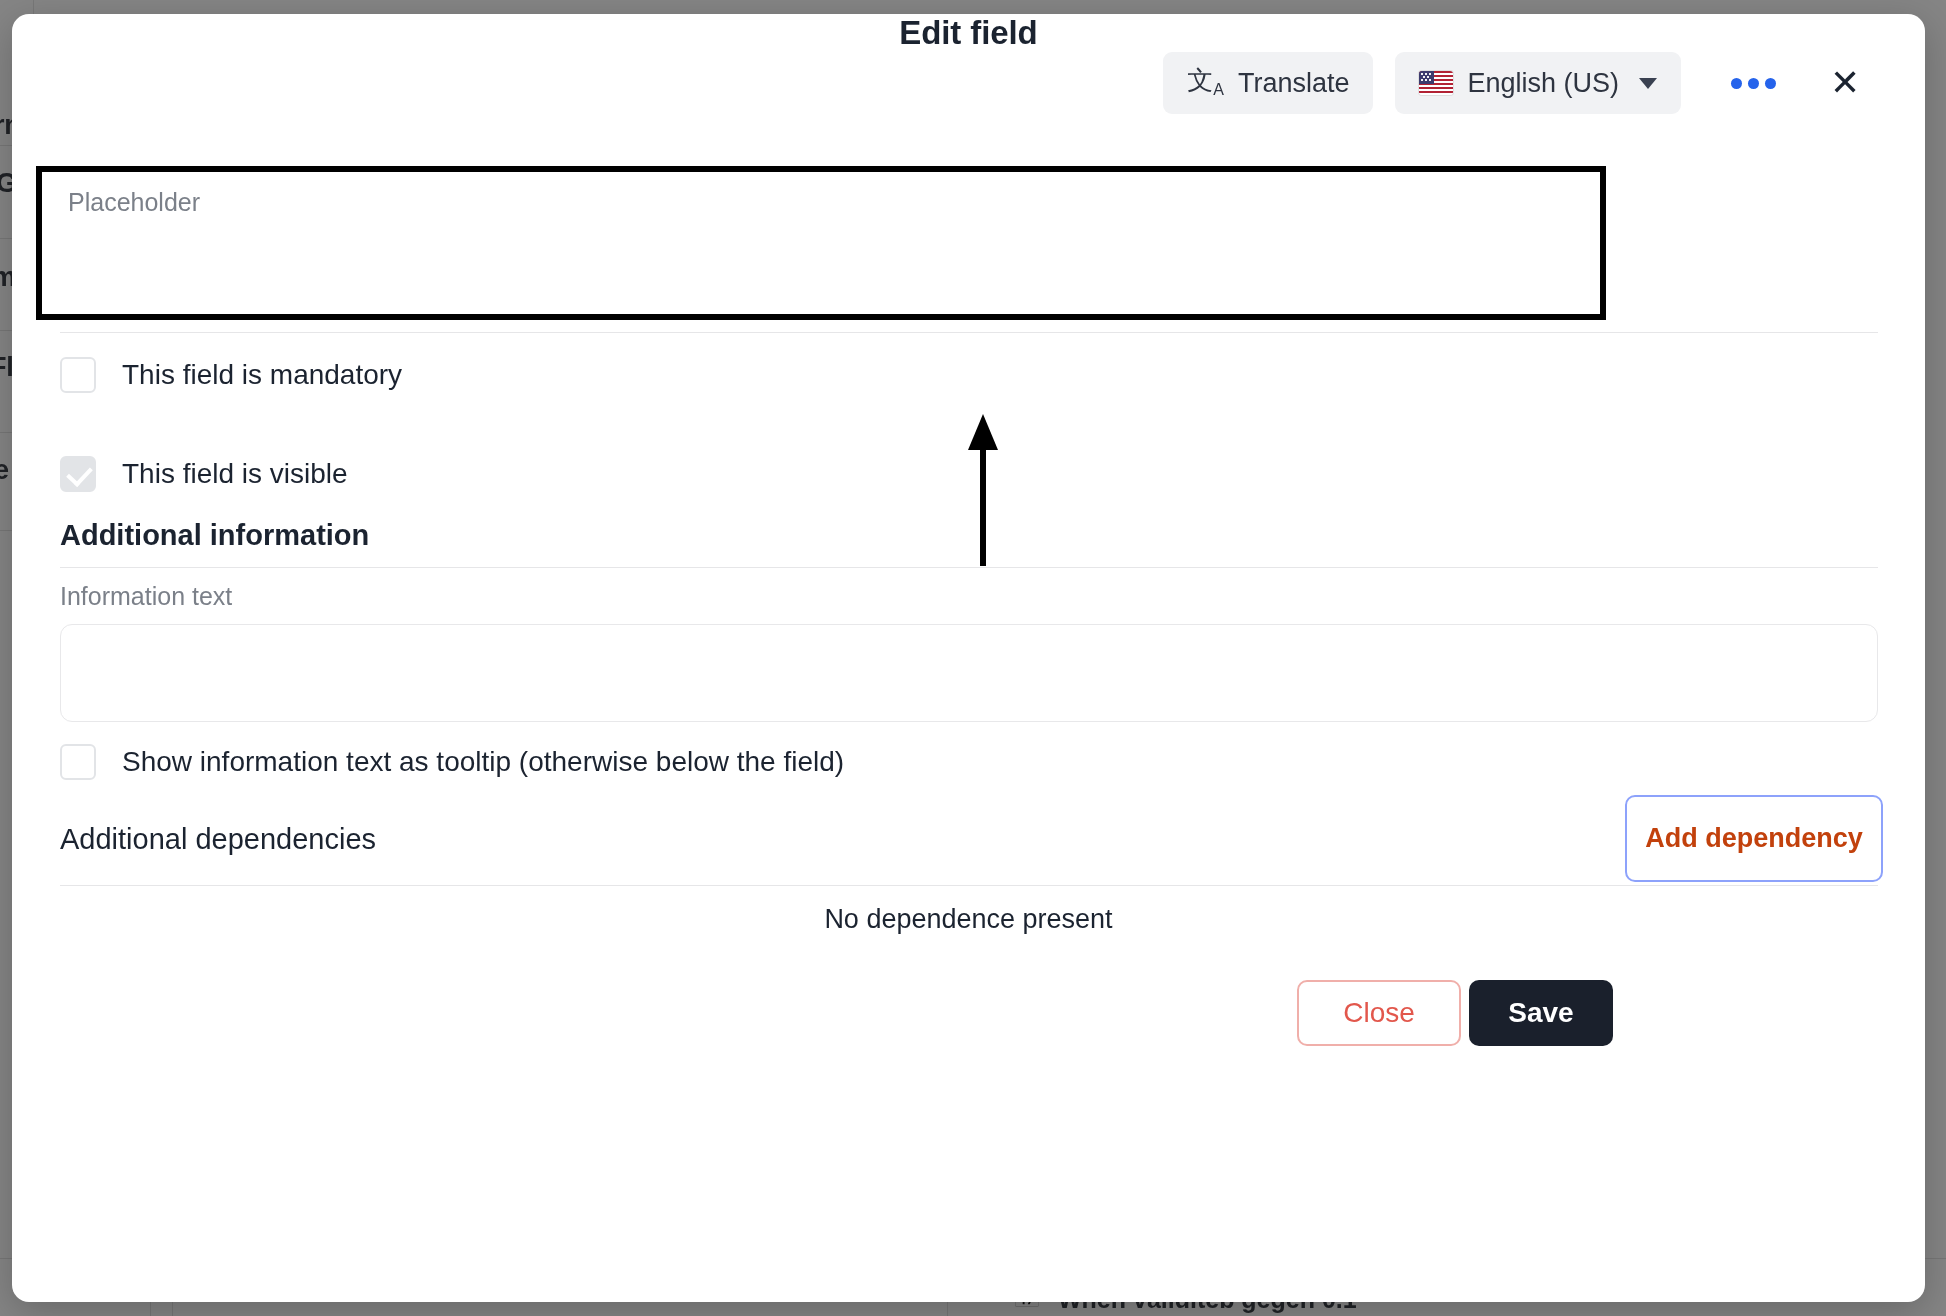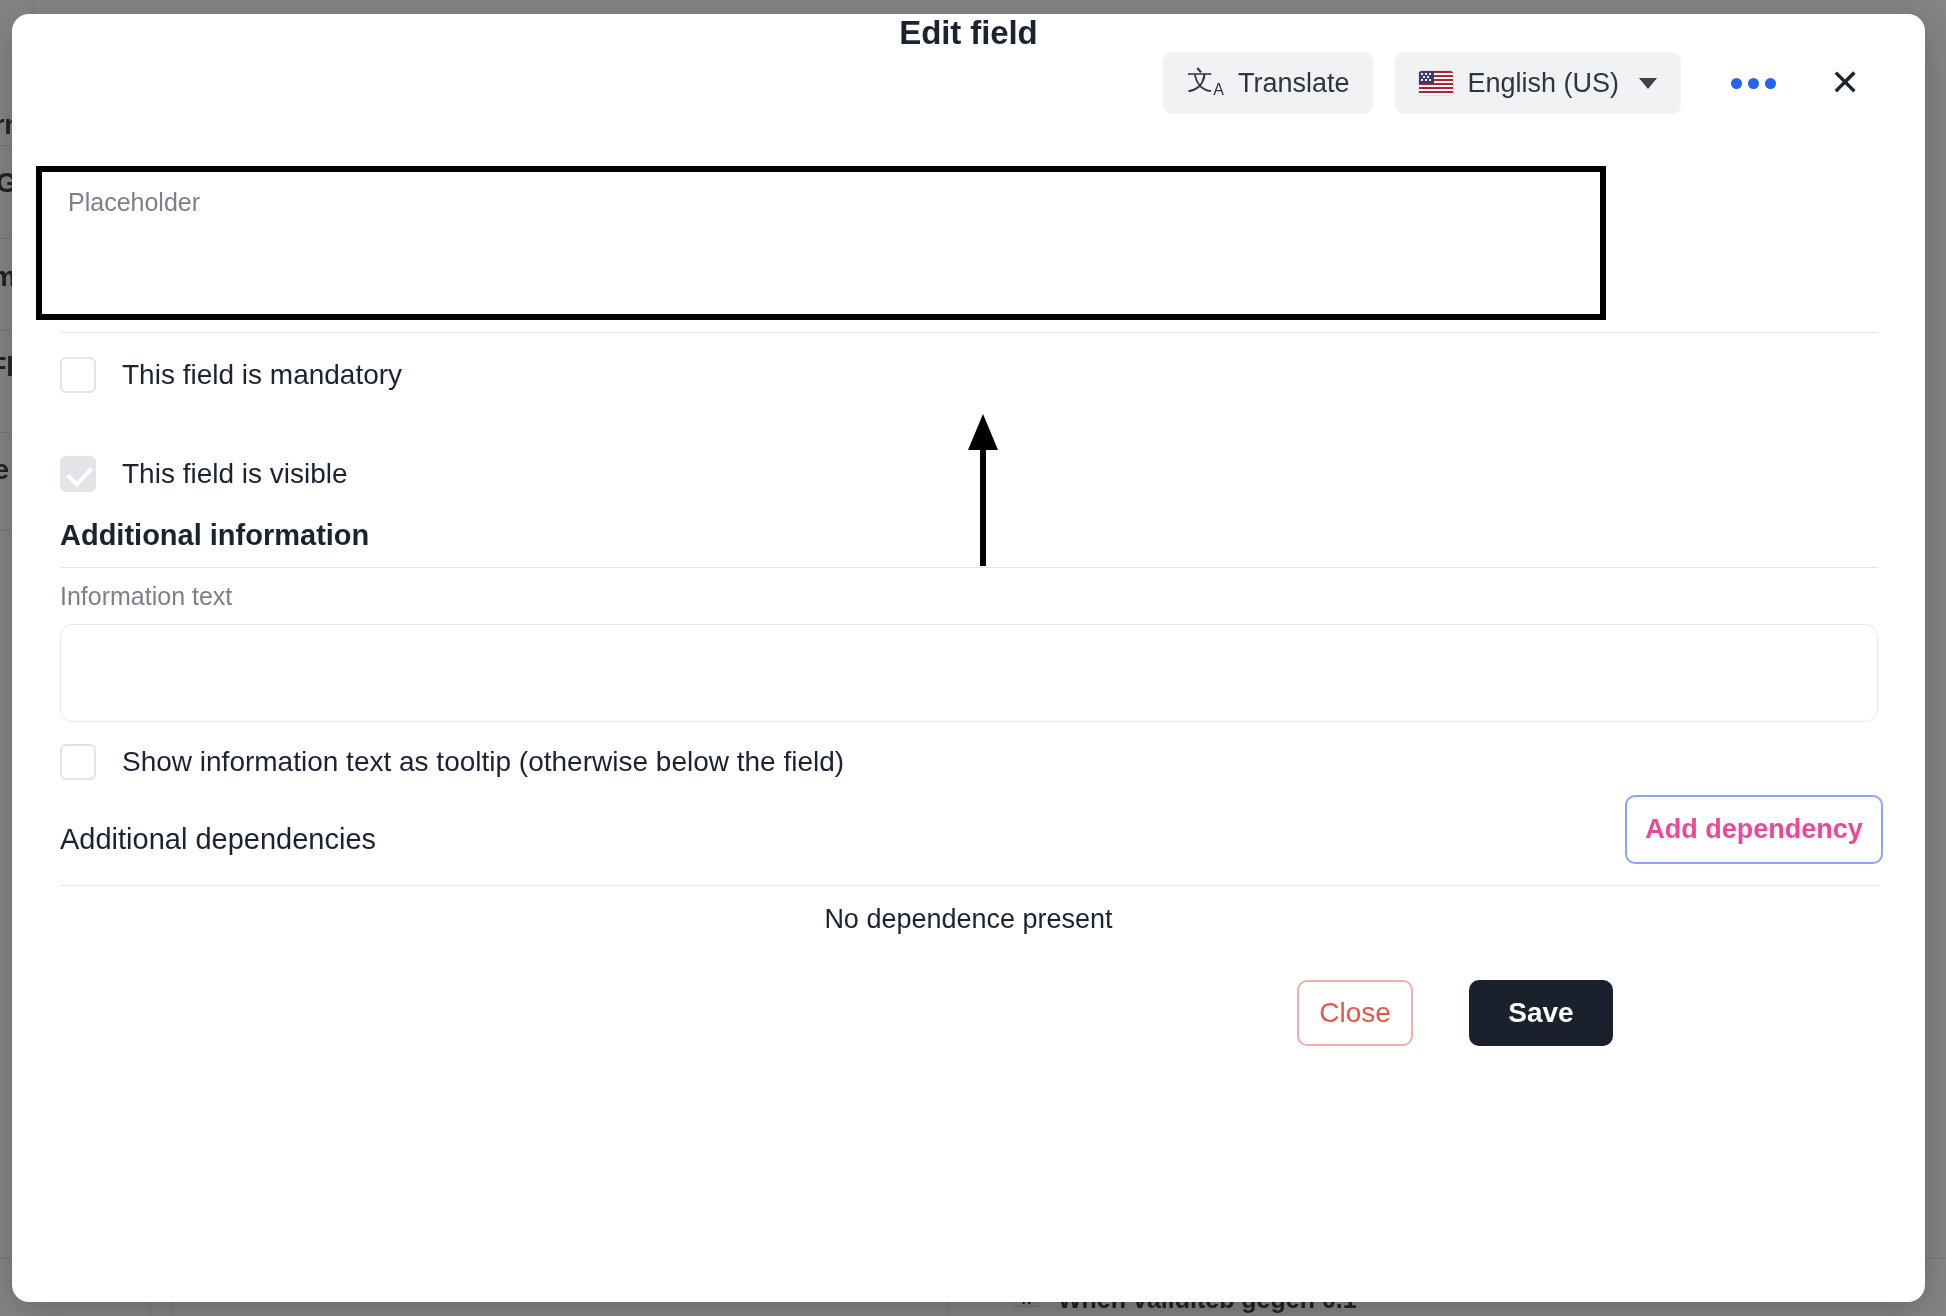--- a/index.html
+++ b/index.html
@@ -349,25 +349,25 @@
     top: 861px;
     font-size: 29px;
     color: #1b2330;
   }
 
   #btn-add-dependency {
     position: absolute;
     left: 1613px;
     top: 833px;
     width: 258px;
-    height: 69px;
+    height: 87px;
     background: #ffffff;
     border: 2px solid #8da2fb;
     border-radius: 10px;
-    color: #ec4899;
+    color: #c2410c;
     font-size: 27px;
     font-weight: 700;
     font-family: "Liberation Sans", sans-serif;
     cursor: pointer;
   }
 
   .empty-note {
     position: absolute;
     left: 0;
     top: 955px;
@@ -375,21 +375,21 @@
     text-align: center;
     font-size: 27px;
     color: #1b2330;
   }
 
   
   #btn-close {
     position: absolute;
     left: 1285px;
     top: 1031px;
-    width: 116px;
+    width: 164px;
     height: 66px;
     background: #ffffff;
     border: 2px solid #f0afaa;
     border-radius: 10px;
     color: #e2574c;
     font-size: 28px;
     font-family: "Liberation Sans", sans-serif;
     cursor: pointer;
   }
 

